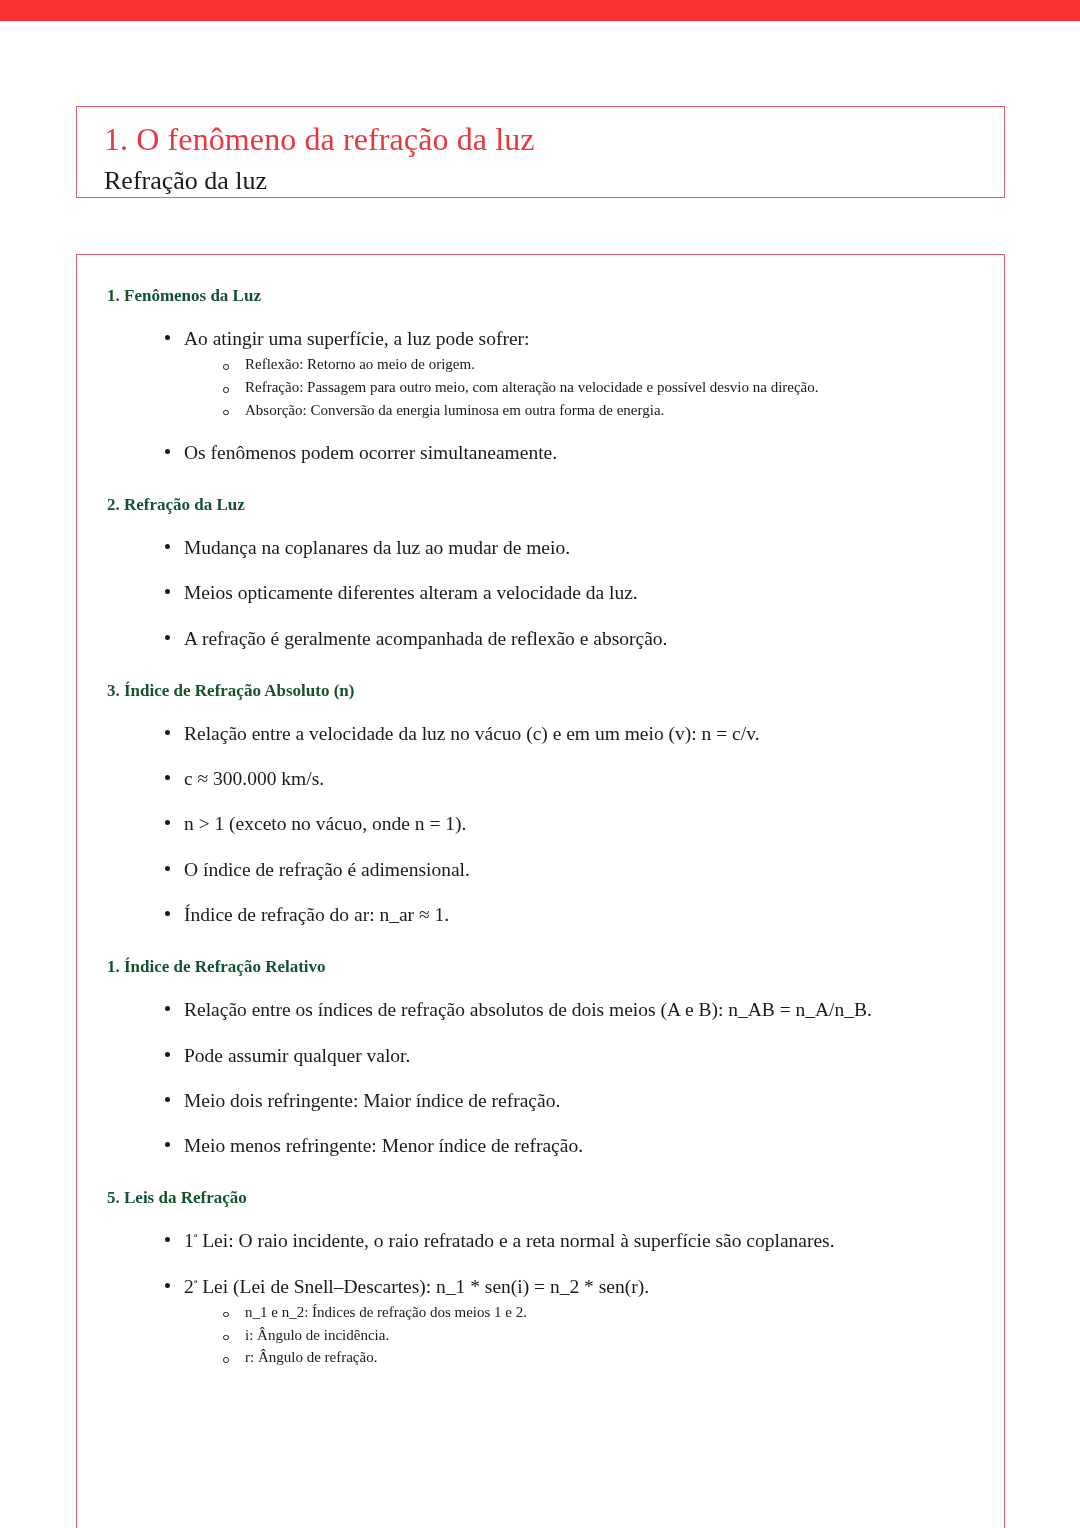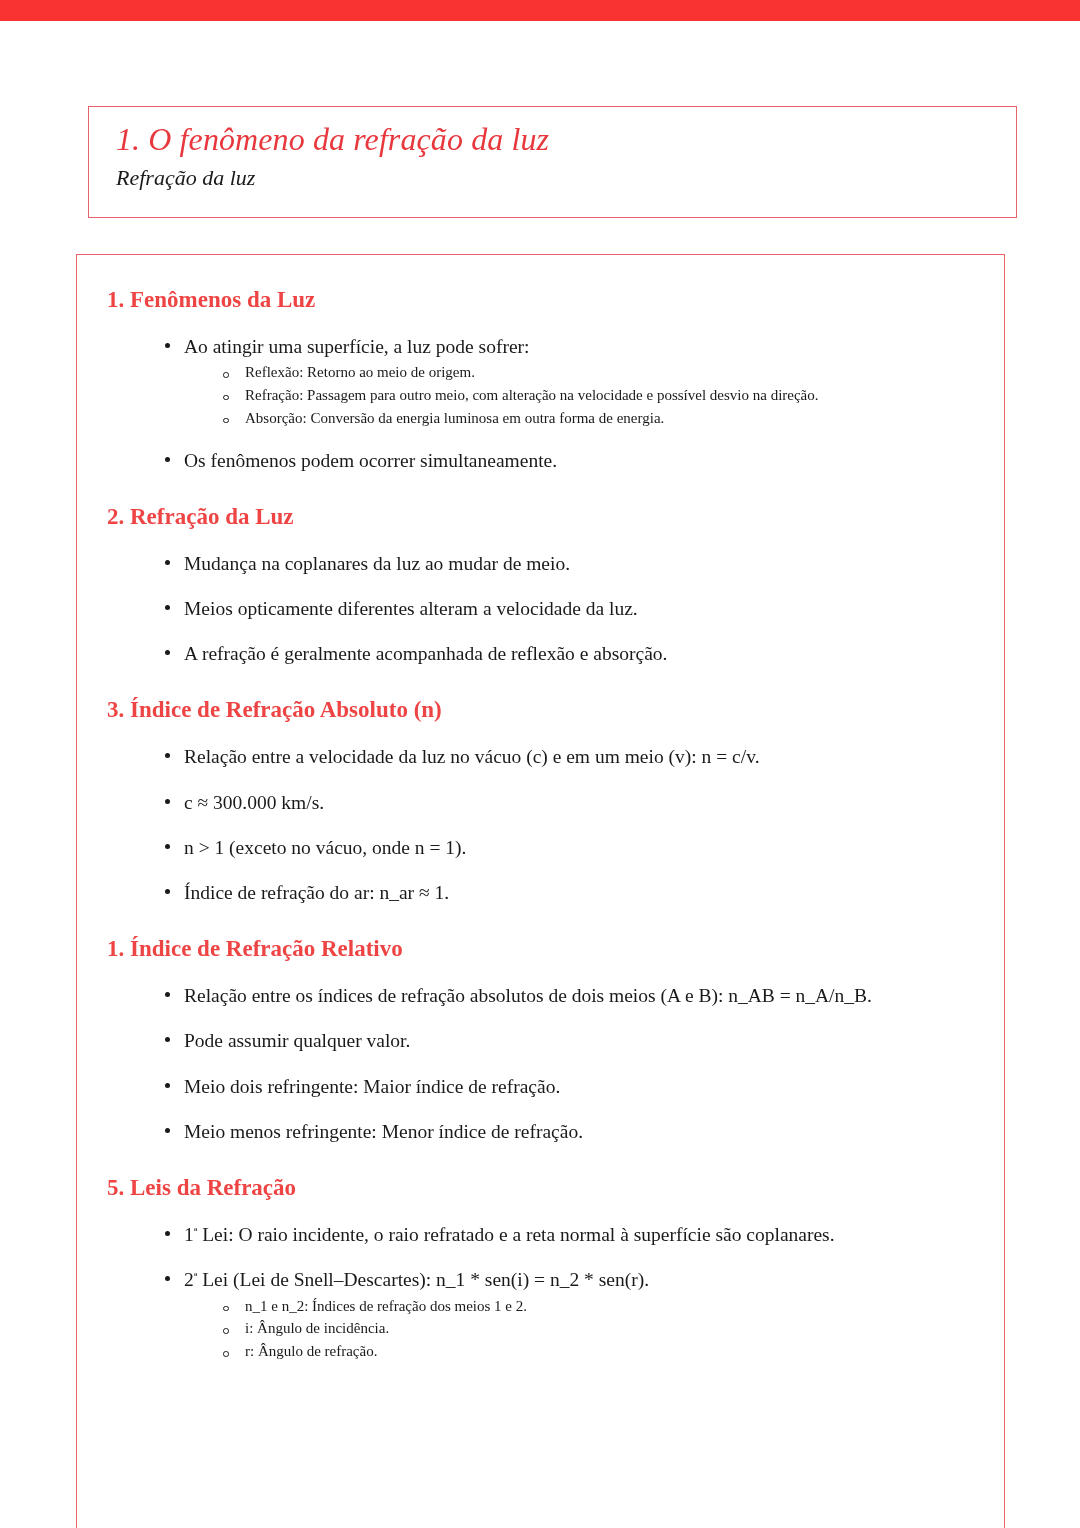--- a/index.html
+++ b/index.html
@@ -23,41 +23,40 @@
     top: 0;
     left: 0;
     width: 1080px;
     height: 21px;
     background: #f93232;
   }
 
   
   .header-card {
     position: absolute;
-    left: 88px;
+    left: 76px;
     top: 106px;
     width: 929px;
-    height: 112px;
+    height: 92px;
     box-sizing: border-box;
     border: 1.6px solid #e8626a;
     background: #ffffff;
     padding: 14px 0 0 27px;
-    font-style: italic;
   }
   .doc-title {
     margin: 0;
     font-size: 32px;
     font-weight: 400;
     line-height: 1.18;
     color: #e8383d;
     letter-spacing: 0.1px;
   }
   .doc-subtitle {
     margin: 6px 0 0 0;
-    font-size: 22px;
+    font-size: 26px;
     font-weight: 400;
     line-height: 1.2;
     color: #1a1a1a;
   }
 
   
   .content-card {
     position: absolute;
     left: 76px;
     top: 254px;
@@ -68,24 +67,24 @@
     background: #ffffff;
     padding: 30px 22px 0 30px;
     overflow: hidden;
   }
 
   .section { margin: 0; }
 
   h2.section-heading {
     margin: 0 0 0 0;
     padding: 0;
-    font-size: 23px;
+    font-size: 17px;
     font-weight: bold;
     line-height: 1.3;
-    color: #ef4444;
+    color: #14532d;
   }
   .section + .section { margin-top: 27px; }
 
   ul.lvl1 {
     margin: 17px 0 0 0;
     padding: 0 0 0 39px;
     list-style: none;
   }
   ul.lvl1 > li.bullet1 {
     position: relative;
@@ -165,20 +164,21 @@
         <li class="bullet1"><span>Meios opticamente diferentes alteram a velocidade da luz.</span></li>
         <li class="bullet1"><span>A refração é geralmente acompanhada de reflexão e absorção.</span></li>
       </ul>
     </div>
     <div class="section">
       <h2 class="section-heading">3. Índice de Refração Absoluto (n)</h2>
       <ul class="lvl1">
         <li class="bullet1"><span>Relação entre a velocidade da luz no vácuo (c) e em um meio (v): n = c/v.</span></li>
         <li class="bullet1"><span>c ≈ 300.000 km/s.</span></li>
         <li class="bullet1"><span>n &gt; 1 (exceto no vácuo, onde n = 1).</span></li>
+        <li class="bullet1"><span>O índice de refração é adimensional.</span></li>
         <li class="bullet1"><span>Índice de refração do ar: n_ar ≈ 1.</span></li>
       </ul>
     </div>
     <div class="section">
       <h2 class="section-heading">1. Índice de Refração Relativo</h2>
       <ul class="lvl1">
         <li class="bullet1"><span>Relação entre os índices de refração absolutos de dois meios (A e B): n_AB = n_A/n_B.</span></li>
         <li class="bullet1"><span>Pode assumir qualquer valor.</span></li>
         <li class="bullet1"><span>Meio dois refringente: Maior índice de refração.</span></li>
         <li class="bullet1"><span>Meio menos refringente: Menor índice de refração.</span></li>

